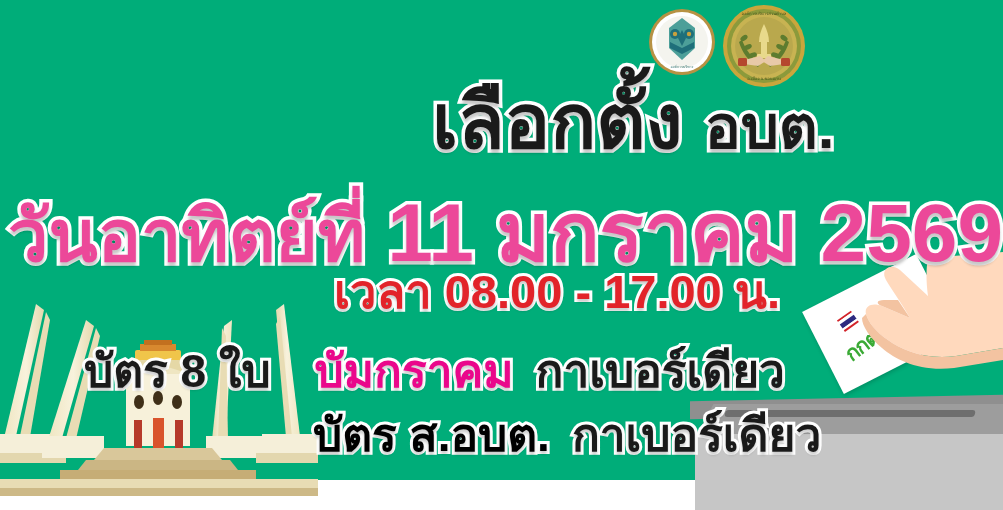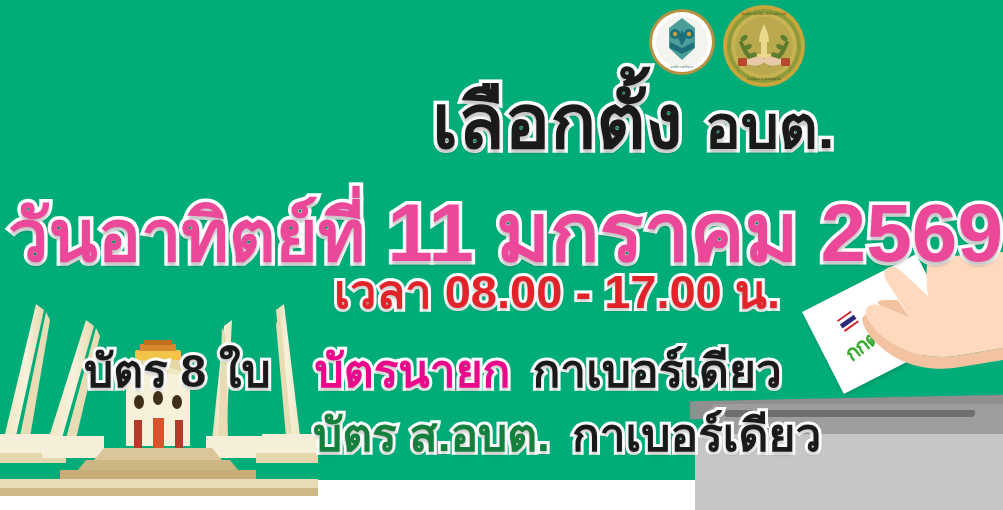--- a/index.html
+++ b/index.html
@@ -161,21 +161,21 @@
     left:84px; top:348px;
     font-size:46px;
     color:#1a1a1a;
   }
   .row-a .pink{color:#ea078b;}
   .row-b{
     left:313px; top:412px;
     font-size:46px;
     color:#1a1a1a;
   }
-  .row-b .green{color:#15803d;}
+  .row-b .green{color:#000000;}
   .sp{display:inline-block;width:22px;}
 </style>
 </head>
 <body>
 
 <div class="poster">
 
   <div class="bg-green"></div>
 
   <div class="monument">
@@ -348,20 +348,20 @@
 
   <div class="txt dateline o-white">
     <span>วันอาทิตย์ที่</span><span class="sp"></span><span class="big">11</span><span class="sp"></span><span class="big">มกราคม</span><span class="sp"></span><span class="big">2569</span>
   </div>
 
   <div class="txt timeline o-white-thin">
     <span>เวลา</span>&nbsp;<span>08.00</span>&nbsp;<span>-</span>&nbsp;<span>17.00</span>&nbsp;<span>น.</span>
   </div>
 
   <div class="txt row-a o-white-thin">
-    <span>บัตร 8 ใบ</span><span class="sp"></span><span class="sp"></span><span class="pink">บัตรนายก</span><span class="sp"></span><span>กาเบอร์เดียว</span>
+    <span>บัตร 8 ใบ</span><span class="sp"></span><span class="sp"></span><span class="pink">บัมกราคม</span><span class="sp"></span><span>กาเบอร์เดียว</span>
   </div>
 
   <div class="txt row-b o-white-thin">
     <span class="green">บัตร ส.อบต.</span><span class="sp"></span><span>กาเบอร์เดียว</span>
   </div>
 
 </div>
 
 </body></html>

